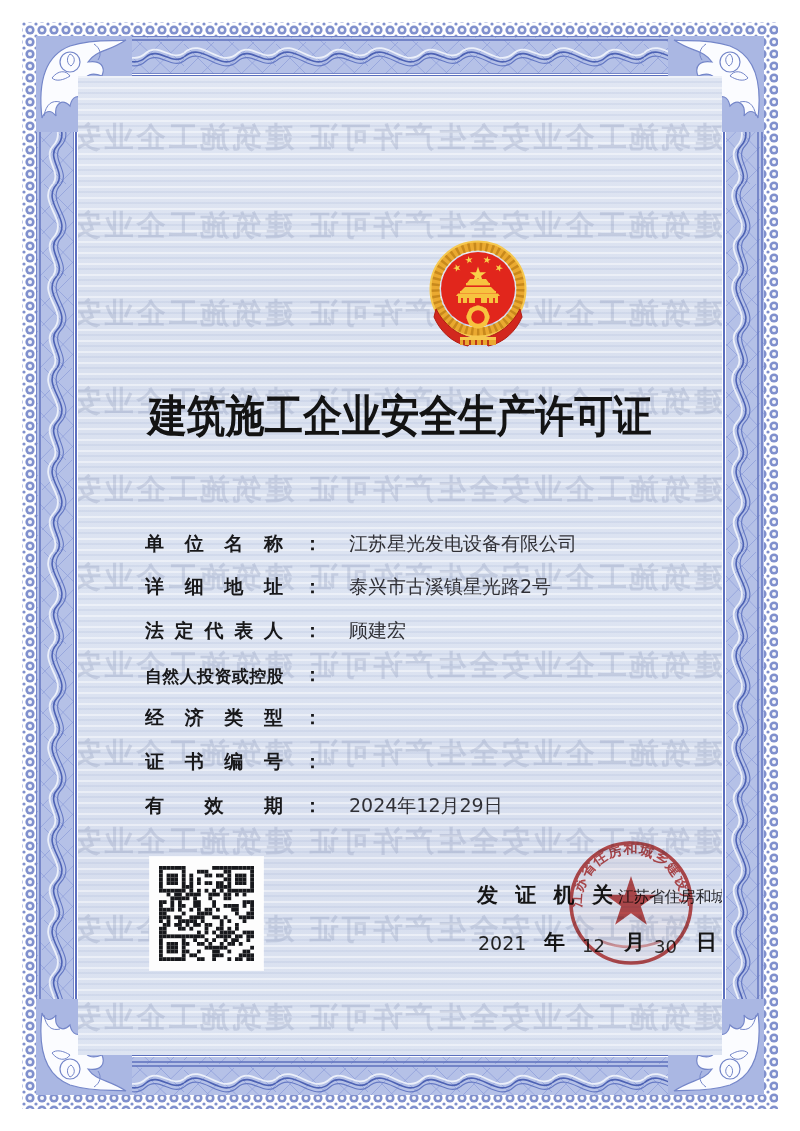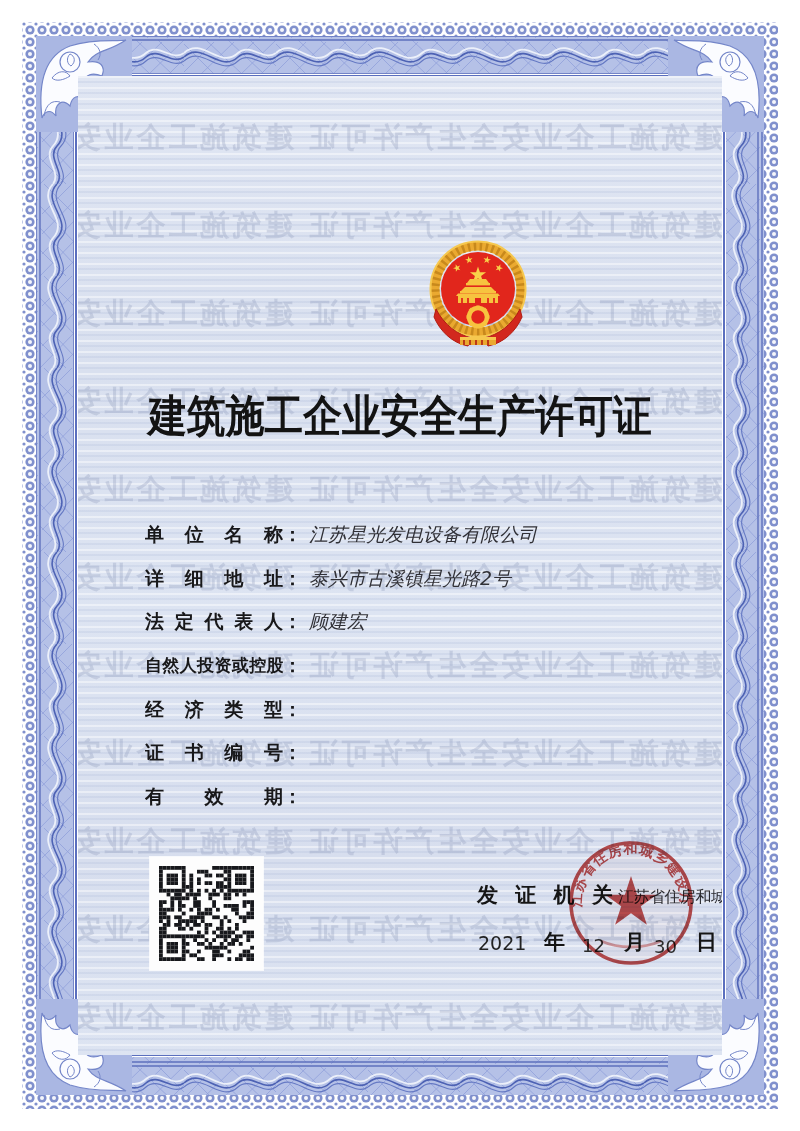--- a/index.html
+++ b/index.html
@@ -26,28 +26,28 @@
   }
   .wm-row.alt{margin-left:-95px;}
   .content{position:absolute;inset:0;z-index:2;}
   .emblem{position:absolute;left:350px;top:156px;width:100px;height:118px;}
   .cert-title{
     position:absolute;top:311px;left:0;right:0;text-align:center;
     font-size:44px;font-weight:900;color:#131313;
     transform:scaleX(.88);transform-origin:50% 50%;white-space:nowrap;
   }
   .fields{position:absolute;left:67px;top:437px;width:520px;}
-  .field-row{display:flex;align-items:center;height:43.7px;}
+  .field-row{display:flex;align-items:flex-end;height:43.7px;gap:20px;}
   .field-label{
     display:inline-block;width:138px;font-weight:bold;font-size:19px;color:#18181a;
     text-align:justify;text-align-last:justify;text-justify:inter-character;white-space:nowrap;overflow:hidden;
   }
   .field-row:nth-child(4) .field-label{font-size:17px;letter-spacing:-.6px;}
   .field-colon{font-weight:bold;font-size:19px;color:#18181a;margin-right:7px;}
-  .field-value{font-size:19px;color:#303036;white-space:nowrap;font-style:italic;}
+  .field-value{font-size:19px;color:#303036;white-space:nowrap;}
   .qr-wrap{
     position:absolute;left:72px;top:781px;width:113px;height:113px;background:#fdfdfd;
     box-shadow:0 0 0 1px rgba(255,255,255,.8);display:flex;align-items:center;justify-content:center;
   }
   .qr-wrap svg{width:95px;height:95px;}
   #qr-modules rect{fill:#17181c;}
   .issuer-row{position:absolute;left:399px;top:805px;display:flex;align-items:baseline;white-space:nowrap;}
   .issuer-label{font-weight:bold;font-size:21px;letter-spacing:5px;color:#151515;}
   .issuer-value{font-size:16px;color:#2b2b30;letter-spacing:-.5px;}
   .date-row{position:absolute;left:400px;top:850px;width:260px;height:36px;}
@@ -221,20 +221,21 @@
         <span class="field-label">经 济 类 型</span>
           <span class="field-colon">：</span>
       </div>
       <div class="field-row">
         <span class="field-label">证 书 编 号</span>
           <span class="field-colon">：</span>
       </div>
       <div class="field-row">
         <span class="field-label">有 效 期</span>
           <span class="field-colon">：</span>
+          <span class="field-value">2024年12月29日</span>
       </div>
     </div>
 
     <div class="qr-wrap">
       <svg viewBox="0 0 100 100">
           <g id="qr-modules">
             <rect x="0" y="0" width="4" height="4"></rect>
             <rect x="4" y="0" width="4" height="4"></rect>
             <rect x="8" y="0" width="4" height="4"></rect>
             <rect x="12" y="0" width="4" height="4"></rect>

